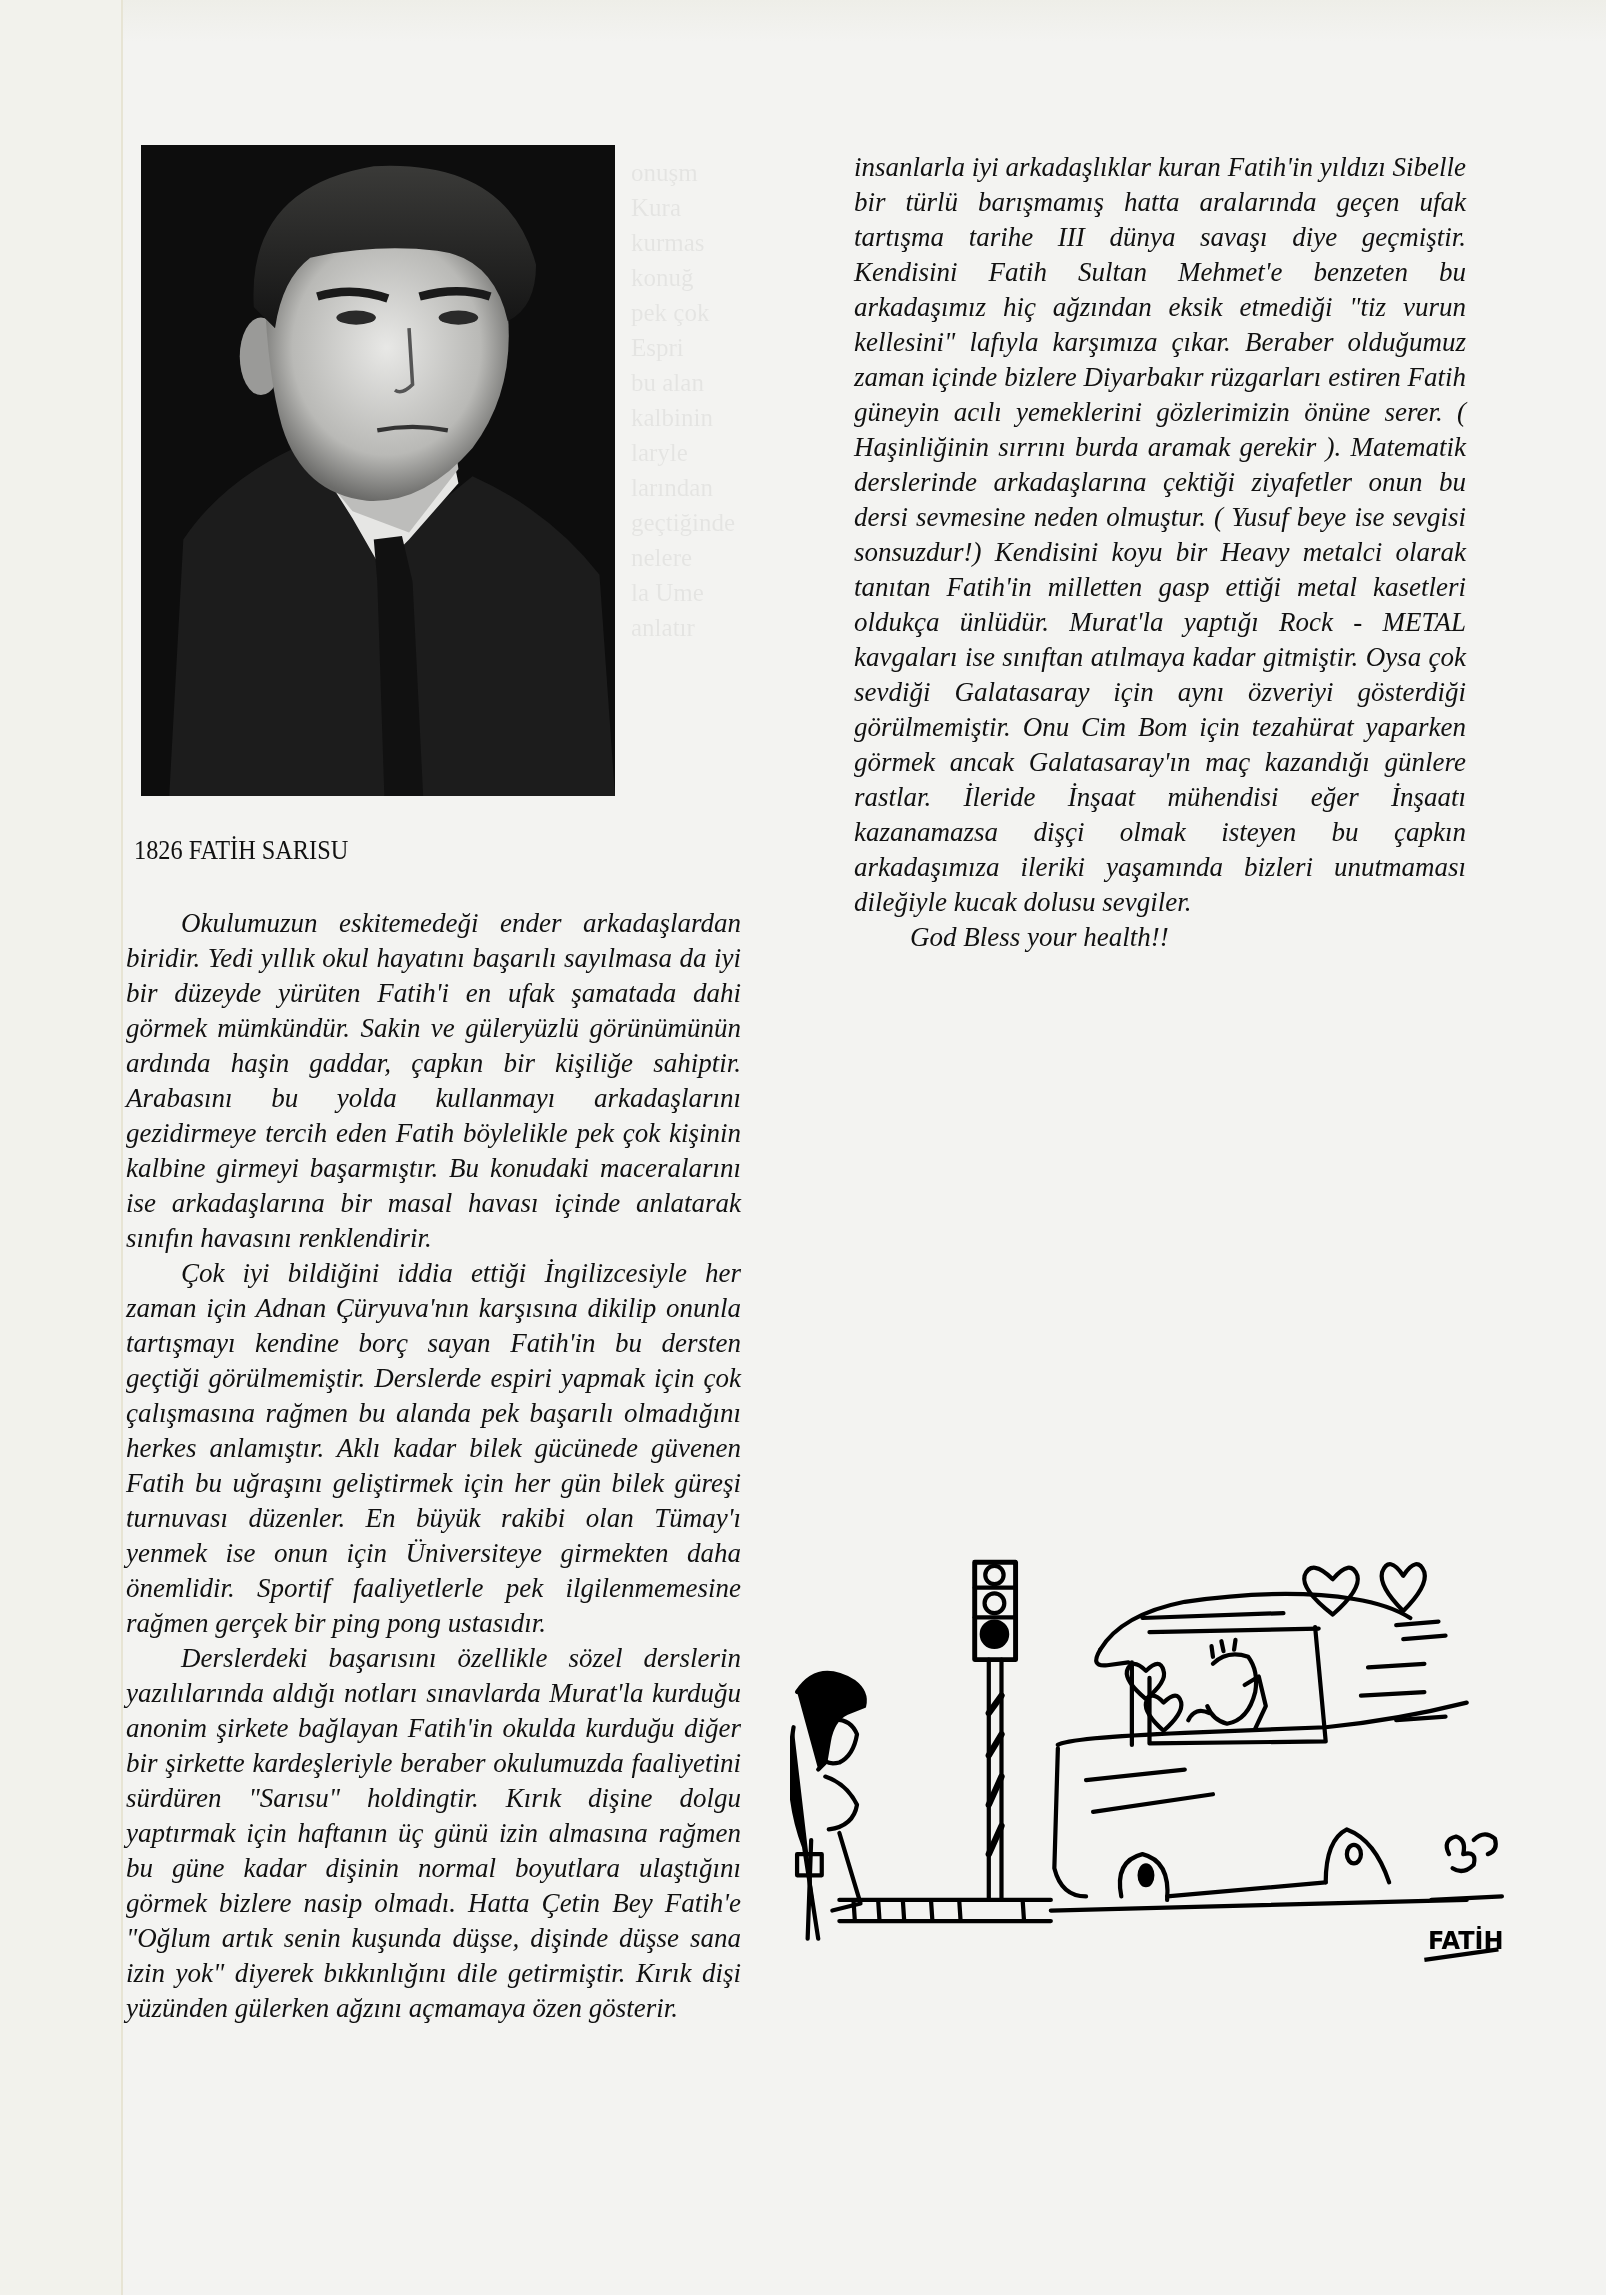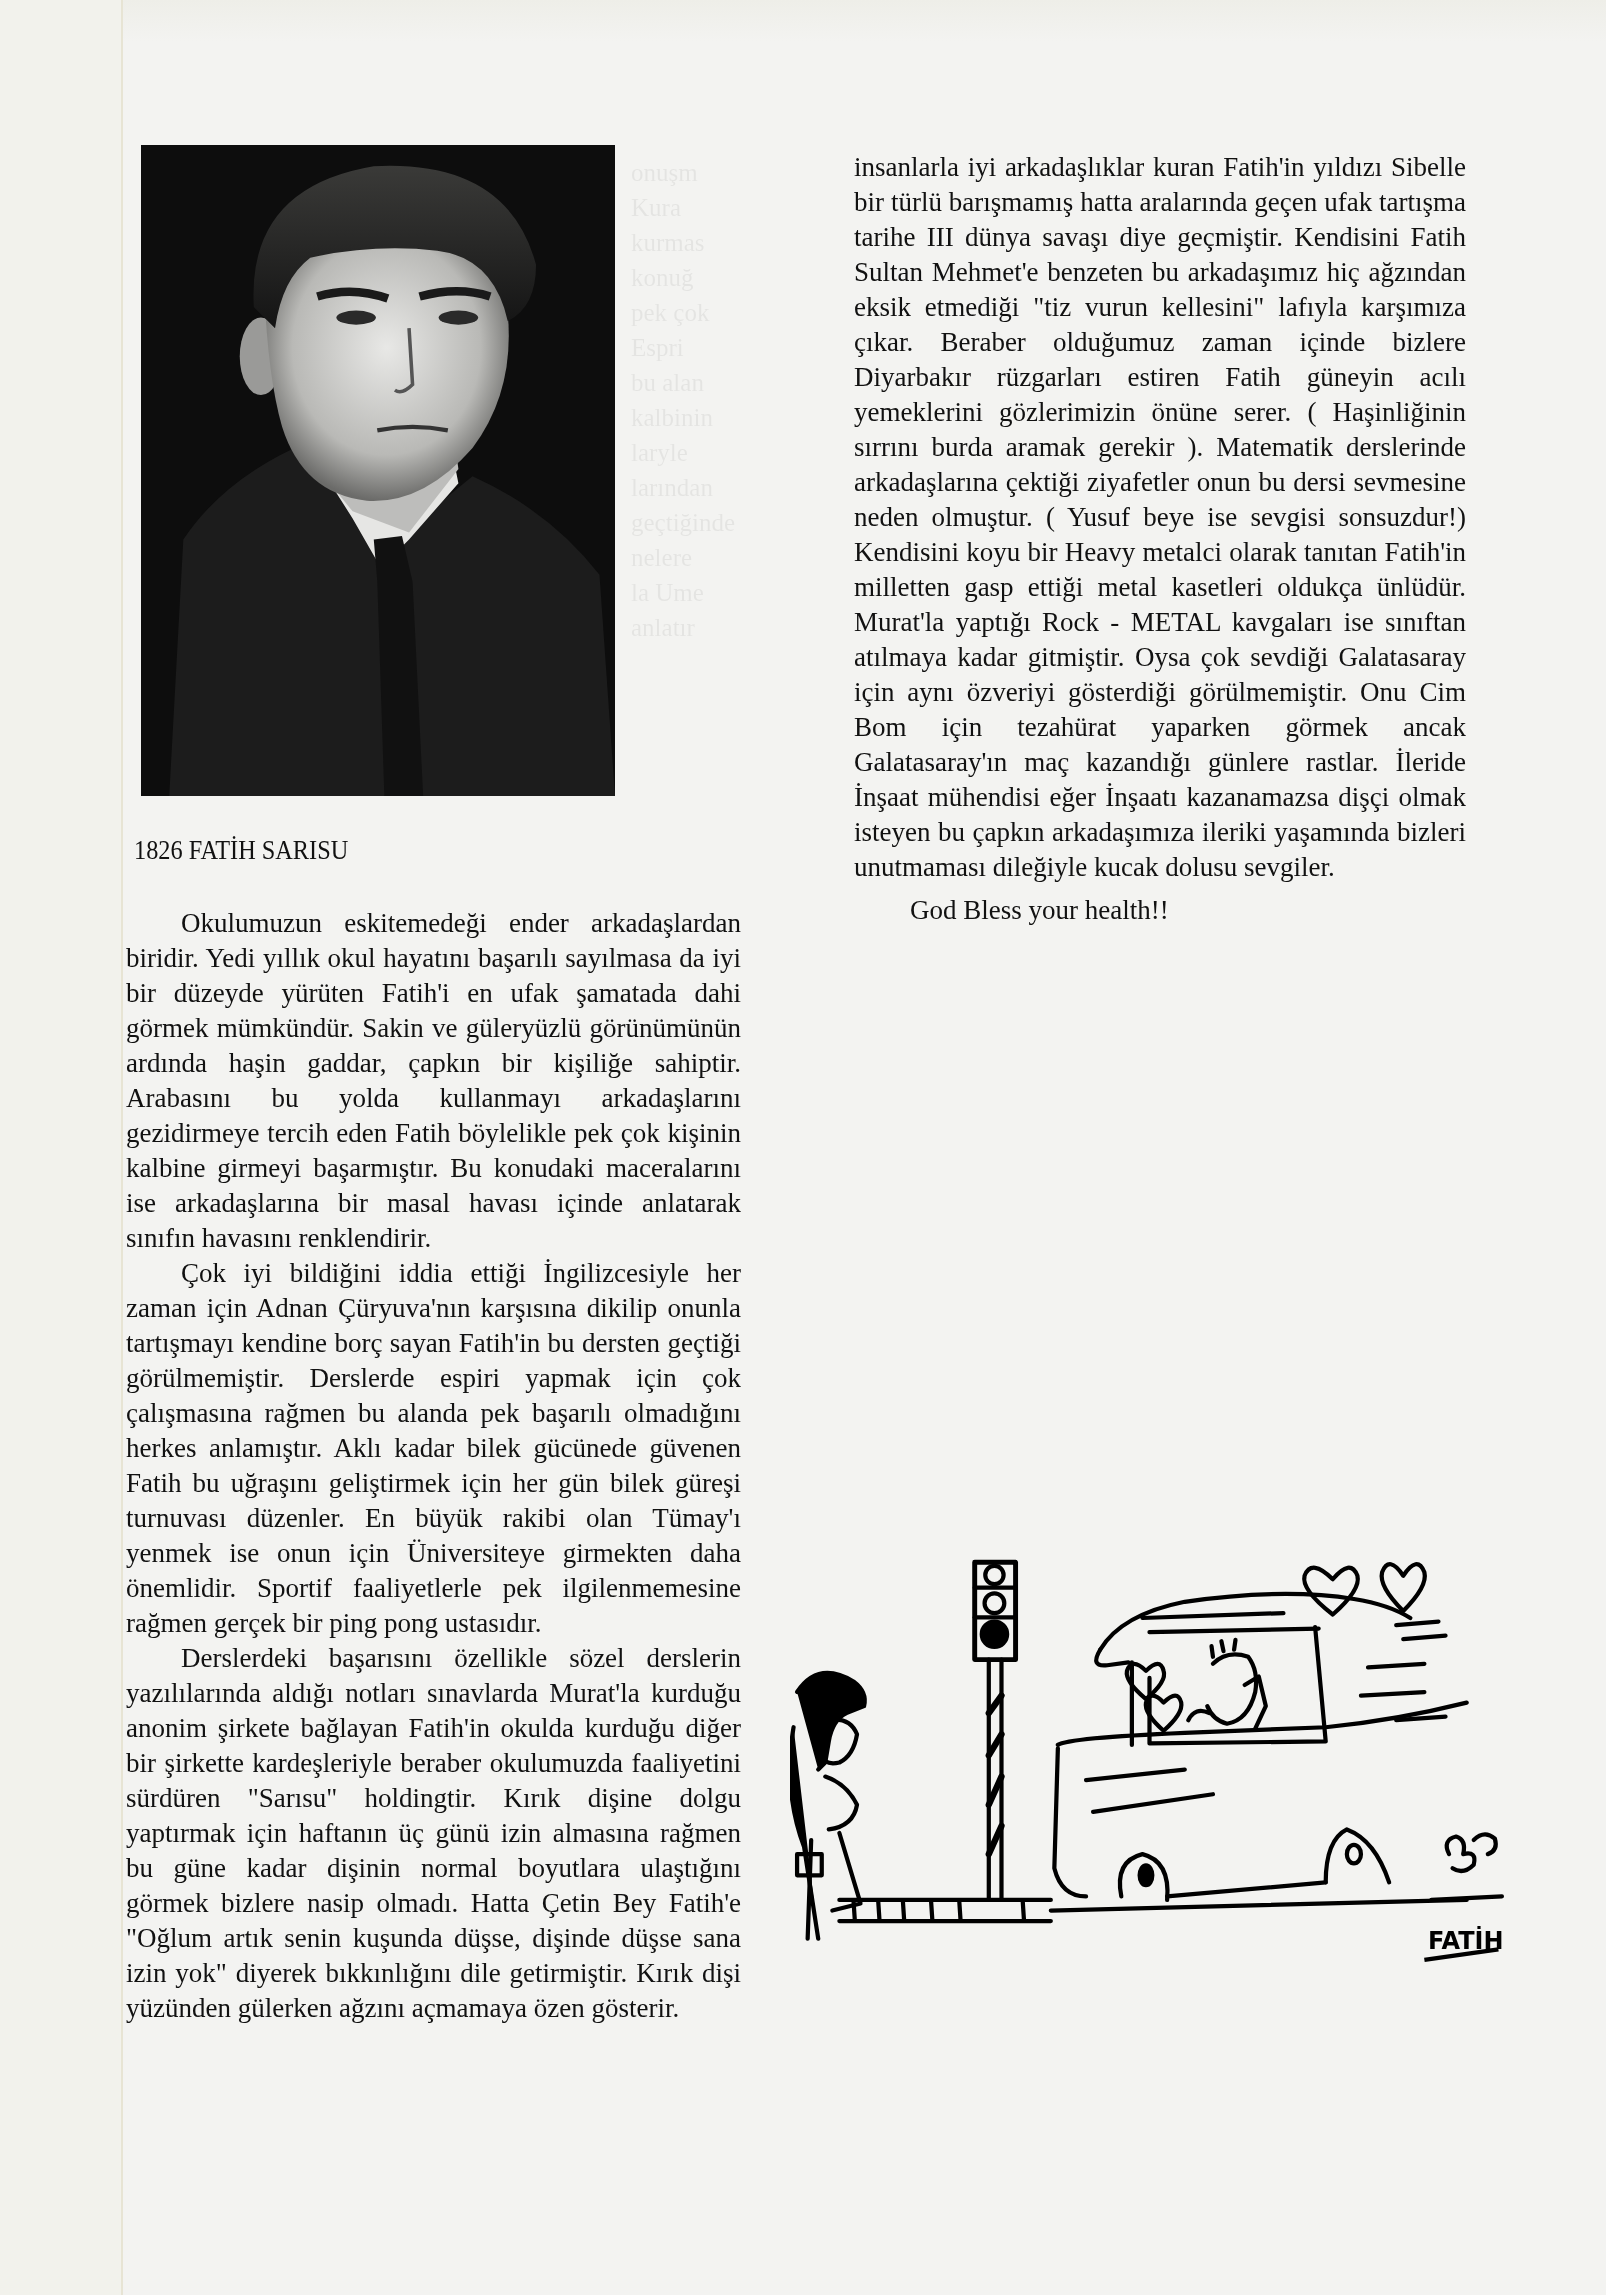--- a/index.html
+++ b/index.html
@@ -29,25 +29,25 @@
   .caption {
     position: absolute; left: 134px; top: 835px;
     font-size: 27px; letter-spacing: 0px; white-space: nowrap;
     transform: scaleX(0.9); transform-origin: left top;
   }
   .col {
     position: absolute;
     font-size: 27px; line-height: 35px;
     text-align: justify;
   }
-  .col p { margin: 0; text-indent: 55px; transform-origin: left top; }
+  .col p { margin: 0; text-indent: 55px; transform-origin: left top; font-style: italic; }
   .col p.noindent { text-indent: 0; }
   .col-left { left: 126px; top: 906px; width: 615px; }
   .col-right { left: 854px; top: 150px; width: 612px; }
-  .col-right p.sign { text-indent: 56px; text-align: left; margin-top: 8px; }
+  .col-right p.sign { text-indent: 56px; text-align: left; }
   .cartoon {
     position: absolute; left: 790px; top: 1544px; width: 719px; height: 437px;
   }
   .cartoon svg { width: 100%; height: 100%; display: block; }
   .bleed {
     position: absolute; color: rgba(0,0,0,0.06); font-size: 25px; line-height: 35px;
     white-space: pre; pointer-events: none;
   }
 </style>
 </head>

